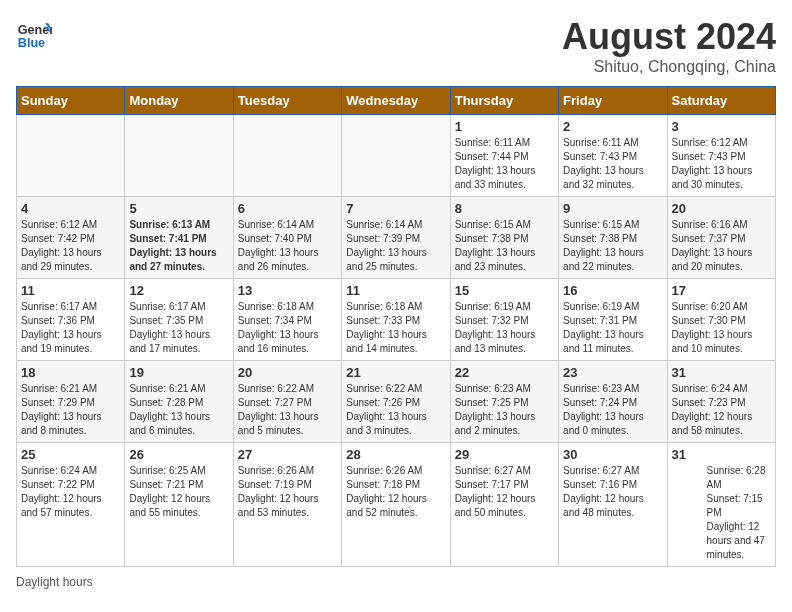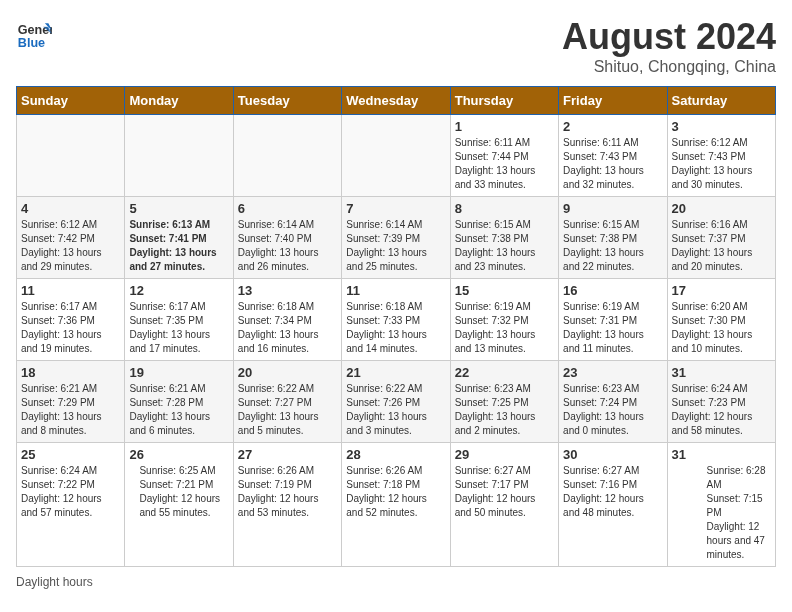--- a/index.html
+++ b/index.html
@@ -273,21 +273,21 @@
       </tr>
       <tr>
         <td>
           <span class="day-number">25</span>
           <div class="day-info" style="white-space: pre-line;">Sunrise: 6:24 AM
 Sunset: 7:22 PM
 Daylight: 12 hours and 57 minutes.</div>
         </td>
         <td>
           <span class="day-number">26</span>
-          <div class="day-info" style="white-space: pre-line; margin-left: 10px;">Sunrise: 6:25 AM
+          <div class="day-info" style="white-space: pre-line;">Sunrise: 6:25 AM
 Sunset: 7:21 PM
 Daylight: 12 hours and 55 minutes.</div>
         </td>
         <td>
           <span class="day-number">27</span>
           <div class="day-info" style="white-space: pre-line;">Sunrise: 6:26 AM
 Sunset: 7:19 PM
 Daylight: 12 hours and 53 minutes.</div>
         </td>
         <td>

